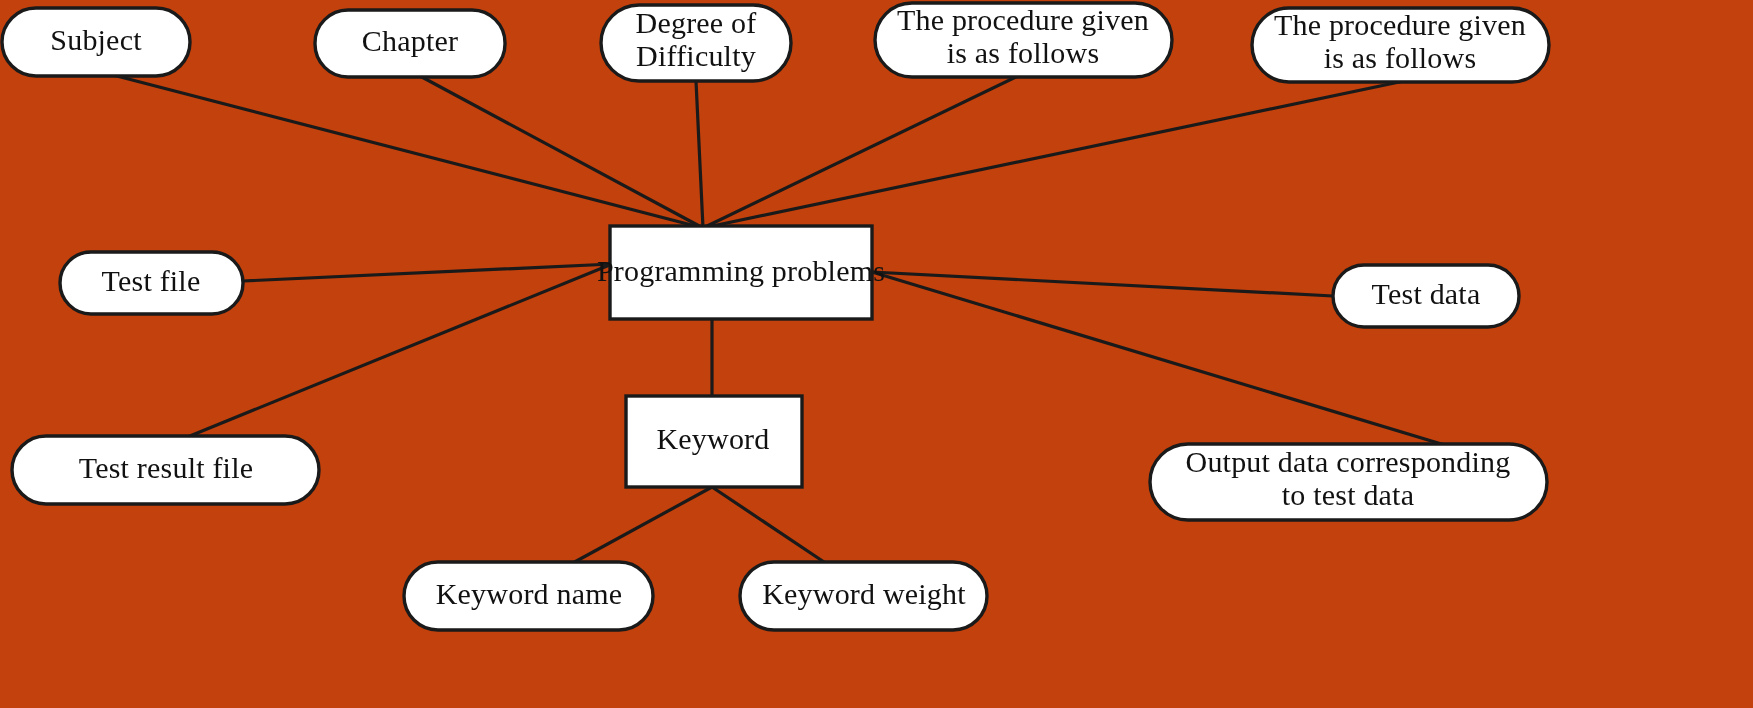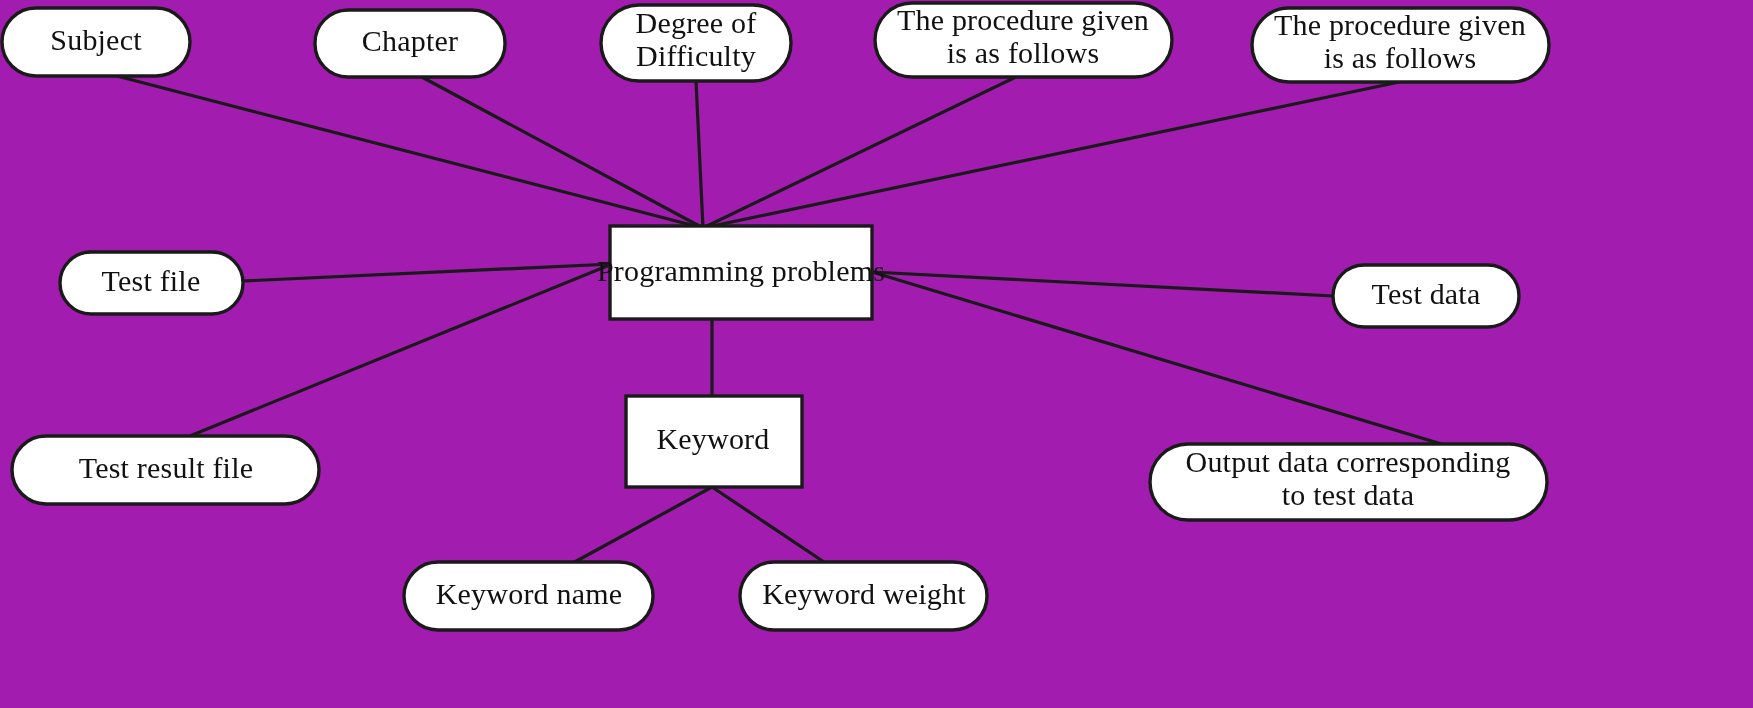--- a/index.html
+++ b/index.html
@@ -10,21 +10,21 @@
   body {
     width: 1753px;
     height: 708px;
     font-family: "Liberation Serif", "DejaVu Serif", serif;
     overflow: hidden;
   }
   #diagram-root {
     position: relative;
     width: 1753px;
     height: 708px;
-    background: #a21caf;
+    background: #c2410c;
   }
   svg.canvas {
     display: block;
     width: 1753px;
     height: 708px;
   }
   .edge {
     stroke: #1a1a1a;
     stroke-width: 3.2;
     fill: none;

